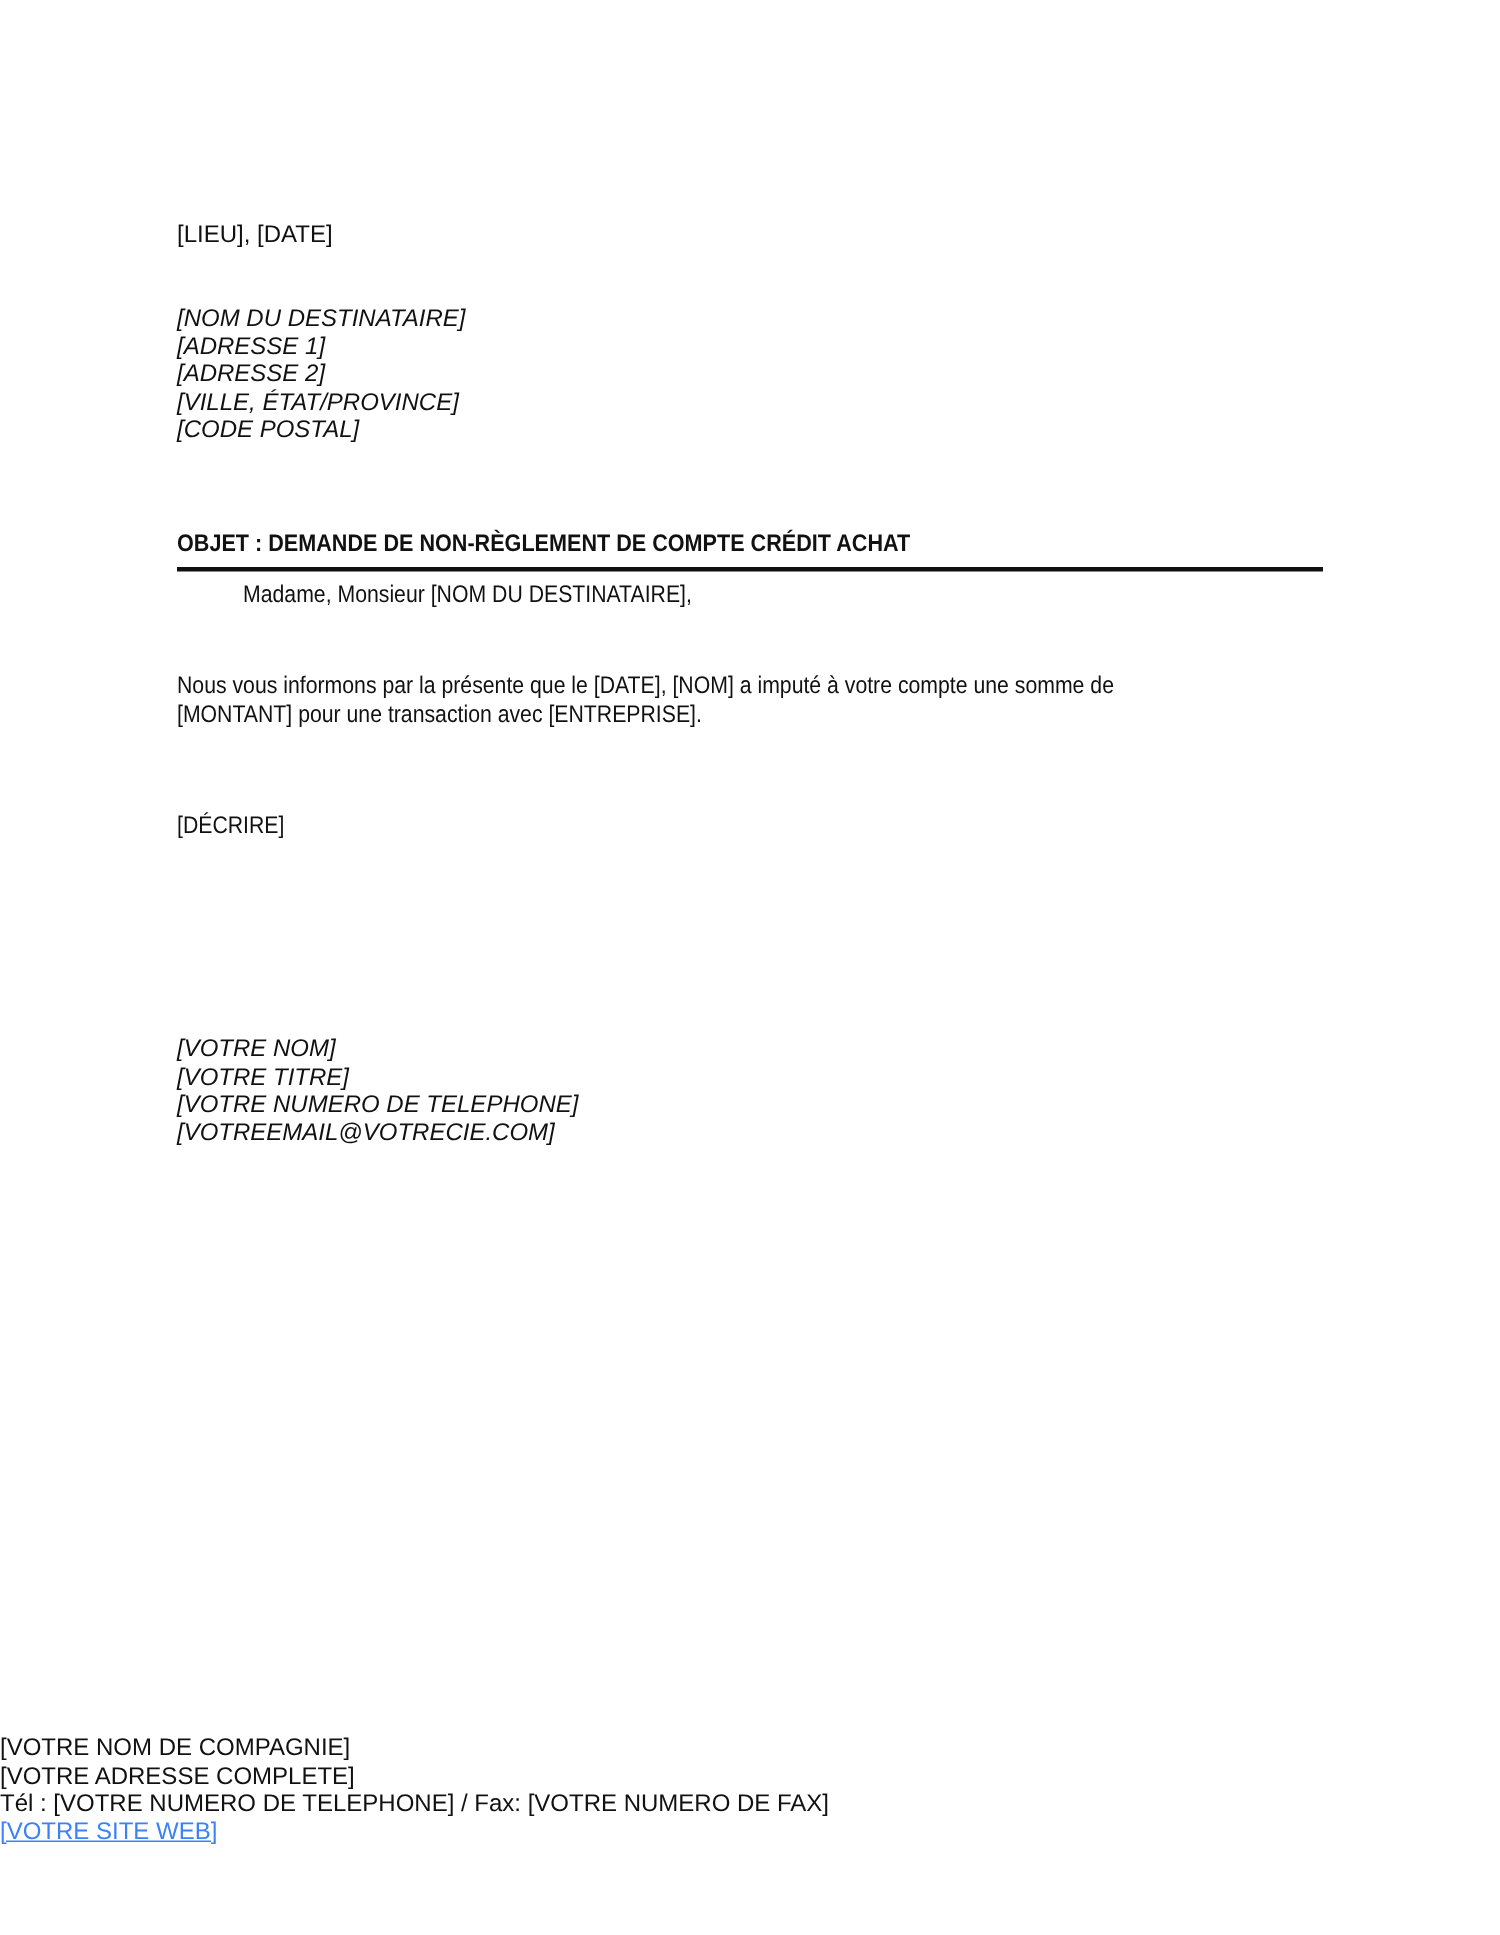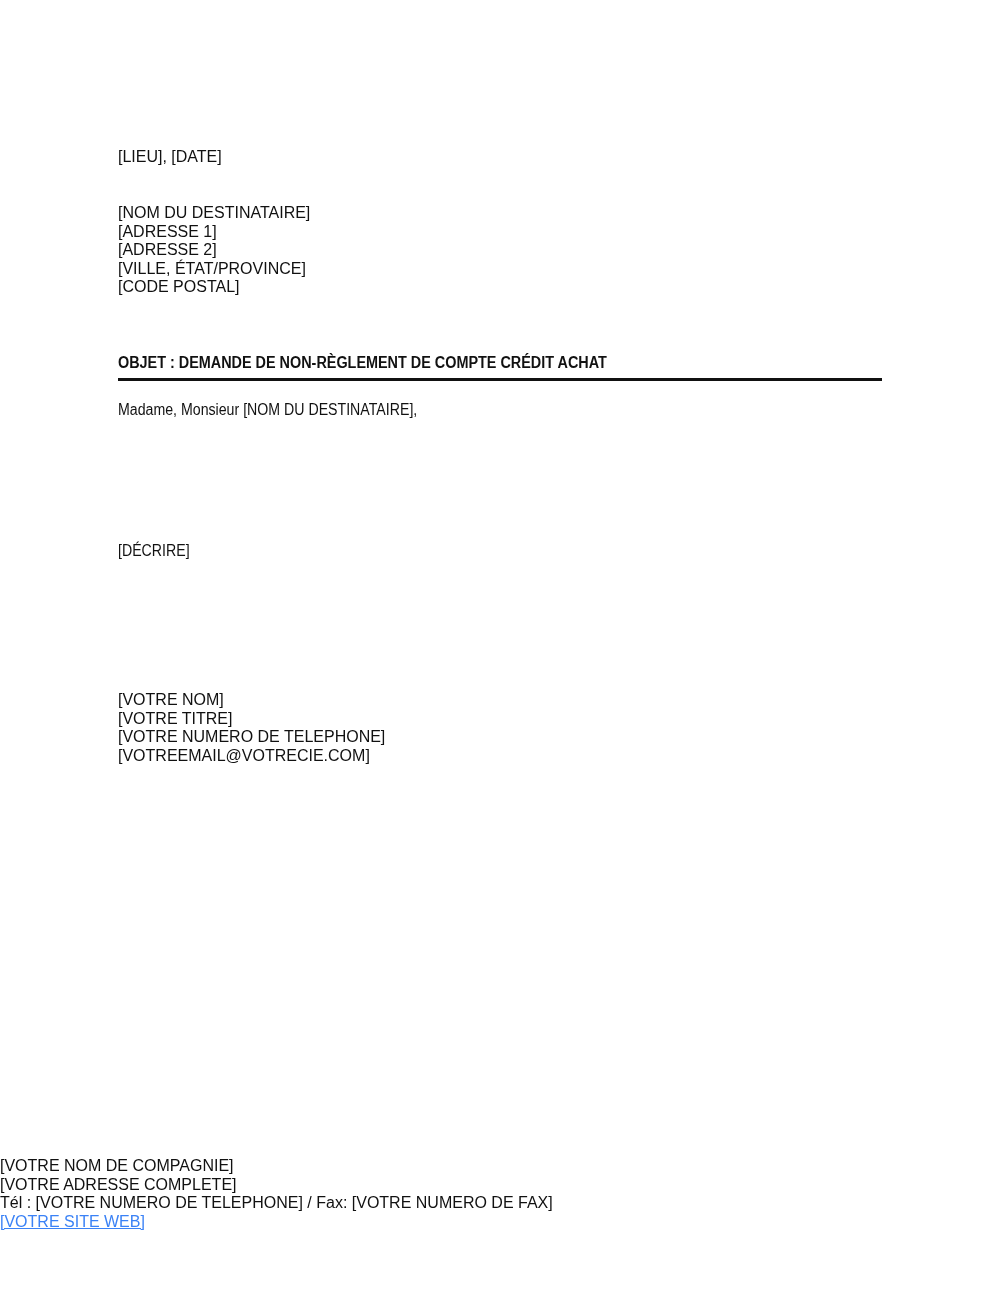--- a/index.html
+++ b/index.html
@@ -27,21 +27,21 @@
       font-size: 16px;
       line-height: 18.5px;
       white-space: nowrap;
     }
     .block {
       position: absolute;
       left: 118px;
       font-size: 16px;
       line-height: 18.6px;
     }
-    .block div { white-space: nowrap; }
+    .block div { white-space: nowrap; font-style: italic; }
     .subject {
       position: absolute;
       left: 118px;
       top: 353px;
       font-size: 16px;
       font-weight: bold;
       line-height: 19px;
       white-space: nowrap;
       transform-origin: 0 0;
       transform: scaleX(0.9);
@@ -90,24 +90,28 @@
     <div>[NOM DU DESTINATAIRE]</div>
     <div>[ADRESSE 1]</div>
     <div>[ADRESSE 2]</div>
     <div>[VILLE, ÉTAT/PROVINCE]</div>
     <div>[CODE POSTAL]</div>
   </div>
 
   <div class="subject">OBJET : DEMANDE DE NON-RÈGLEMENT DE COMPTE CRÉDIT ACHAT</div>
   <div class="rule"></div>
 
-  <div class="para" style="top:400px;">
+  <div class="para" style="top:387px;margin-left:44px;">
     <div>Madame, Monsieur [NOM DU DESTINATAIRE],</div>
   </div>
 
+  <div class="para" style="top:448px;">
+    <div>Nous vous informons par la présente que le [DATE], [NOM] a imputé à votre compte une somme de</div>
+    <div>[MONTANT] pour une transaction avec [ENTREPRISE].</div>
+  </div>
 
 
   <div class="para" style="top:541px;text-align:center;">
     <div>[DÉCRIRE]</div>
   </div>
 
 
   <div class="block" style="top:691px;">
     <div>[VOTRE NOM]</div>
     <div>[VOTRE TITRE]</div>

